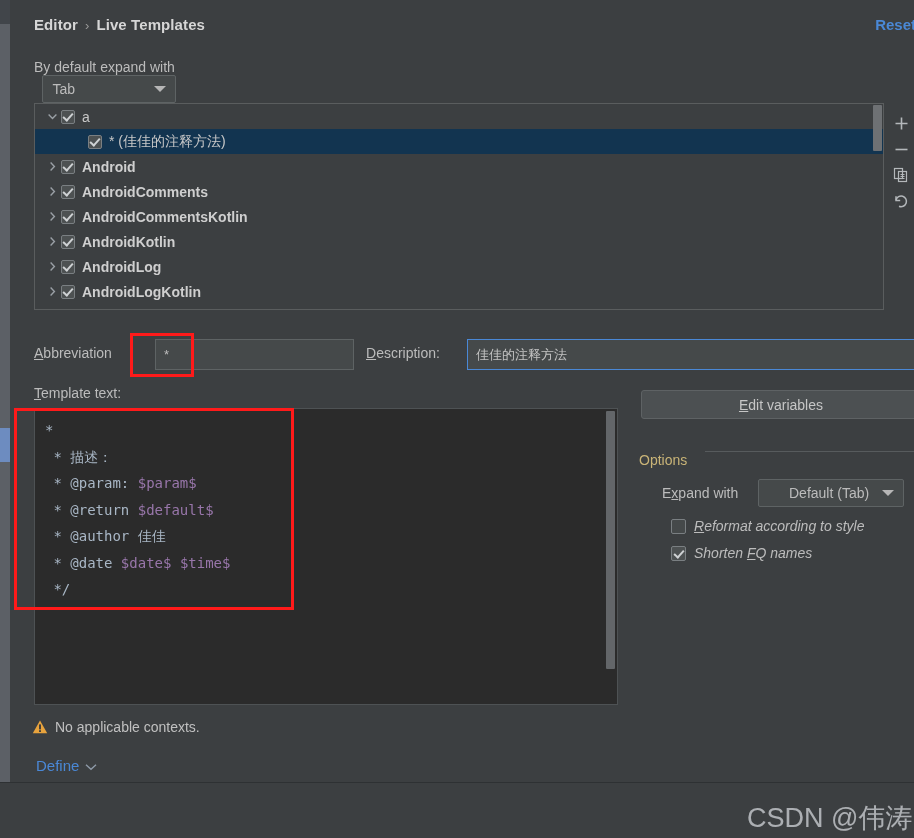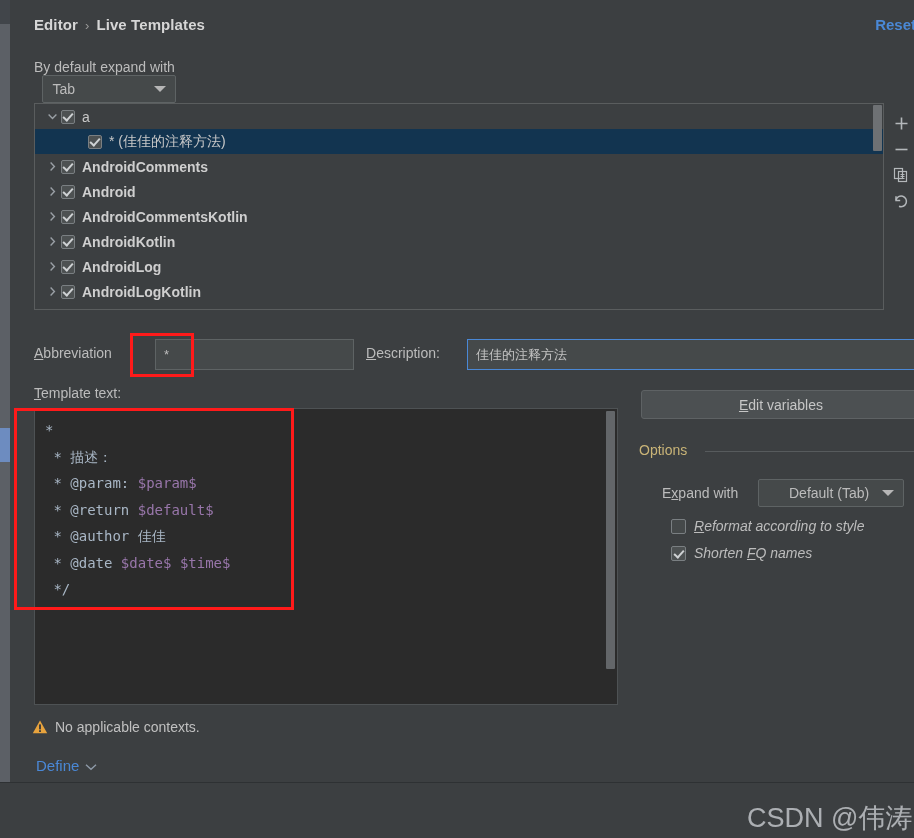--- a/index.html
+++ b/index.html
@@ -215,21 +215,21 @@
     background: #4c5052;
     border: 1px solid #5e6264;
     border-radius: 3px;
     color: #c6c6c6; font-size: 14px;
     display: flex; align-items: center; justify-content: center;
     cursor: pointer;
   }
 
   
   .options-title {
-    position: absolute; left: 617px; top: 442px;
+    position: absolute; left: 617px; top: 452px;
     font-size: 14px; color: #c9b477;
     background: #3c3f41; padding-right: 8px; text-align: right;
   }
   .options-rule {
     position: absolute; left: 683px; top: 451px; width: 216px; height: 1px;
     background: #575b5d;
   }
   .opt-expand-label {
     position: absolute; left: 640px; top: 485px; font-size: 14px; color: #bcbcbc;
   }
@@ -351,30 +351,30 @@
             <span class="cb checked"></span>
             <span class="tree-label">* (佳佳的注释方法)</span>
           </div>
           <div class="tree-row">
             <span class="tw">
               <svg width="11" height="11" viewBox="0 0 11 11">
                 <path d="M3.6 1.6 L7.4 5.5 L3.6 9.4" fill="none" stroke="#9aa0a6" stroke-width="1.4"></path>
               </svg>
             </span>
             <span class="cb checked"></span>
+            <span class="tree-label bold">Android</span>
+          </div>
+          <div class="tree-row">
+            <span class="tw">
+              <svg width="11" height="11" viewBox="0 0 11 11">
+                <path d="M3.6 1.6 L7.4 5.5 L3.6 9.4" fill="none" stroke="#9aa0a6" stroke-width="1.4"></path>
+              </svg>
+            </span>
+            <span class="cb checked"></span>
             <span class="tree-label bold">AndroidComments</span>
-          </div>
-          <div class="tree-row">
-            <span class="tw">
-              <svg width="11" height="11" viewBox="0 0 11 11">
-                <path d="M3.6 1.6 L7.4 5.5 L3.6 9.4" fill="none" stroke="#9aa0a6" stroke-width="1.4"></path>
-              </svg>
-            </span>
-            <span class="cb checked"></span>
-            <span class="tree-label bold">Android</span>
           </div>
           <div class="tree-row">
             <span class="tw">
               <svg width="11" height="11" viewBox="0 0 11 11">
                 <path d="M3.6 1.6 L7.4 5.5 L3.6 9.4" fill="none" stroke="#9aa0a6" stroke-width="1.4"></path>
               </svg>
             </span>
             <span class="cb checked"></span>
             <span class="tree-label bold">AndroidCommentsKotlin</span>
           </div>

